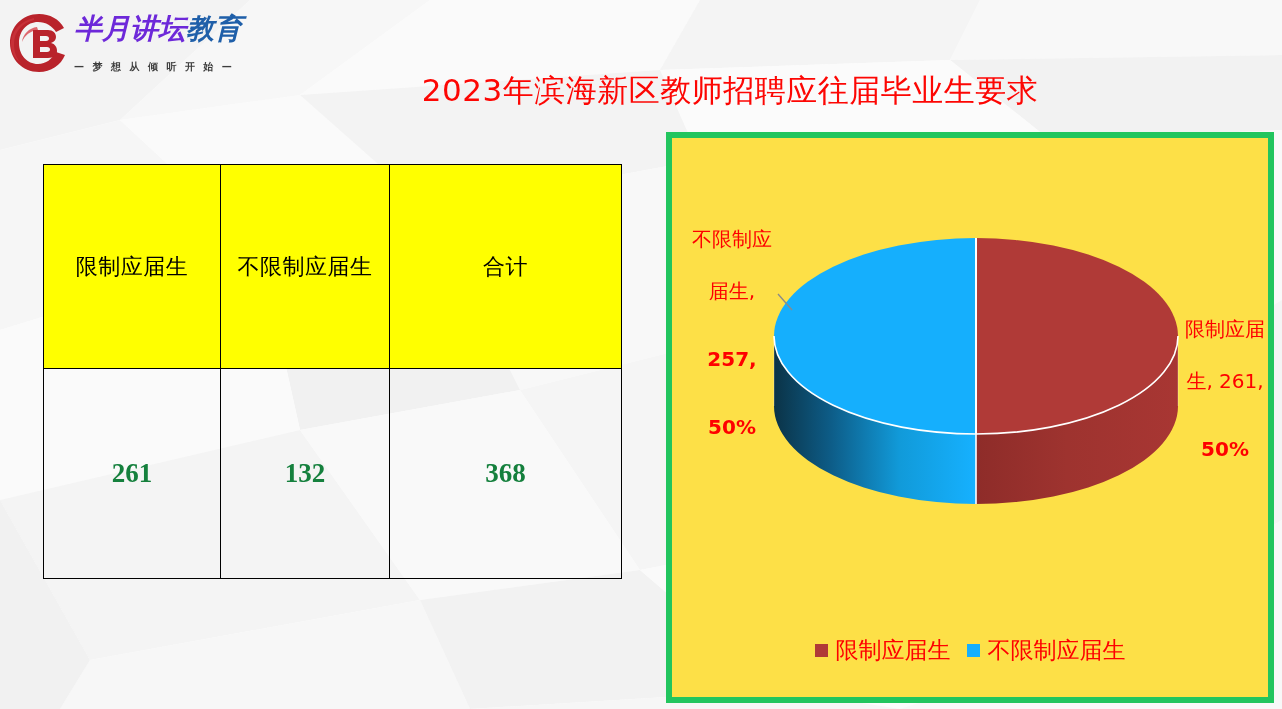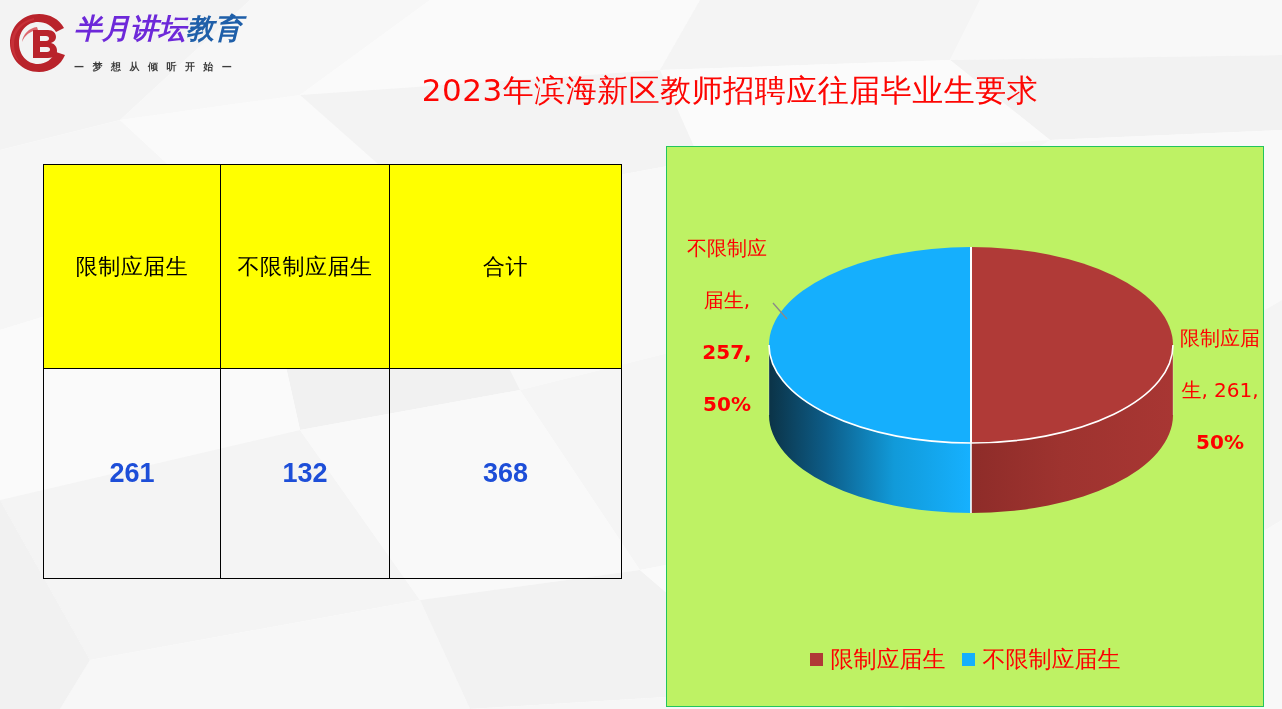--- a/index.html
+++ b/index.html
@@ -107,38 +107,38 @@
     height: 203px;
     font-family: "DejaVu Serif", "Liberation Serif", serif;
     font-size: 22px;
     font-weight: normal;
     color: #000000;
     letter-spacing: 0.5px;
   }
   #data-table tr.value-row td {
     background: transparent;
     height: 209px;
-    font-family: Liberation Sans, sans-serif;
+    font-family: Liberation Serif, serif;
     font-size: 27px;
     font-weight: bold;
-    color: #1d4ed8;
+    color: #15803d;
   }
   #data-table col.c1 { width: 177px; }
   #data-table col.c2 { width: 169px; }
   #data-table col.c3 { width: 232px; }
 
   
   #chart-panel {
     position: absolute;
     left: 666px;
-    top: 146px;
+    top: 132px;
     width: 596px;
     height: 559px;
-    background: #bef264;
-    border: 1px solid #22c55e;
+    background: #fde047;
+    border: 6px solid #22c55e;
     box-shadow: 0 0 0 0 rgba(0,0,0,0);
     z-index: 4;
   }
   #chart-svg {
     position: absolute;
     left: 0;
     top: 0;
     width: 596px;
     height: 559px;
   }
@@ -157,20 +157,21 @@
     top: 62px;
     width: 128px;
   }
   #label-right {
     left: 488px;
     top: 152px;
     width: 130px;
   }
   .lbl-num {
     font-weight: bold;
+    margin-top: 16px;
   }
   #chart-legend {
     position: absolute;
     left: 0;
     top: 497px;
     width: 596px;
     display: flex;
     align-items: center;
     justify-content: center;
     gap: 16px;

